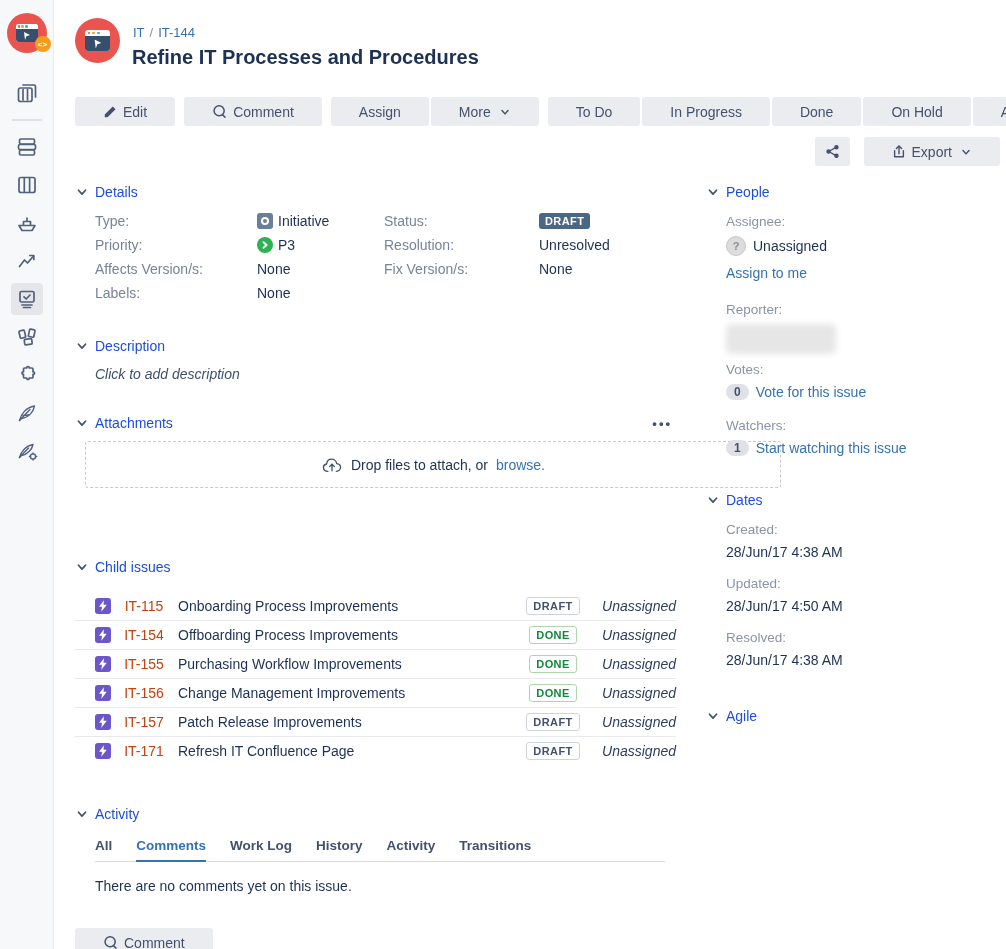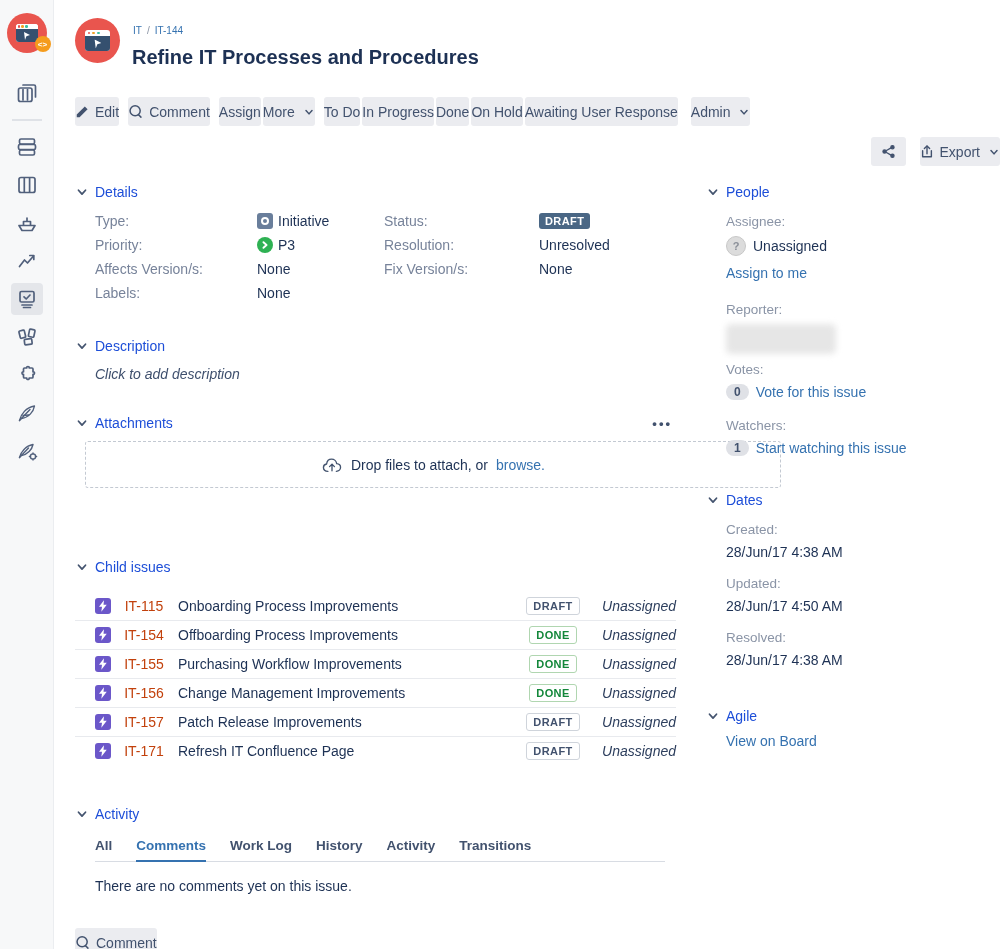--- a/index.html
+++ b/index.html
@@ -26,29 +26,29 @@
   .avatar-big .win .body { height:15px; background:#35506f; position:relative; }
   .cursor-glyph { position:absolute; left:50%; top:50%; transform:translate(-50%,-50%); }
   .rail .divider { width:30px; border-top:2px solid #dfe2e7; margin:4px 0 10px; }
   .sic { width:32px; height:32px; display:flex; align-items:center; justify-content:center;
     margin-bottom:6px; border-radius:4px; cursor:pointer; }
   .sic.sel { background:#e4e6ea; }
   .sic svg { stroke:#51607c; fill:none; stroke-width:1.7; stroke-linecap:round; stroke-linejoin:round; }
 
   
   .hdr-avatar { position:absolute; left:75px; top:18px; }
-  .crumbs { position:absolute; left:133px; top:25px; font-size:10px; }
+  .crumbs { position:absolute; left:133px; top:25px; font-size:13px; }
   .crumbs a { color:#3572b0; text-decoration:none; cursor:pointer; }
   .crumbs .sep { color:#8993a4; margin:0 5px; }
   .page-title { position:absolute; left:132px; top:46px; font-size:20px; font-weight:bold; color:#1d3154; }
 
   
   .toolbar { position:absolute; left:75px; top:97px; width:925px; display:flex; align-items:flex-start; }
   .btn { background:#ebecf0; border:none; border-radius:3px; color:#42526e; font-family:inherit;
-    font-size:14px; height:29px; padding:0 0; display:inline-flex; align-items:center; gap:6px;
+    font-size:14px; height:29px; padding:0 28px; display:inline-flex; align-items:center; gap:6px;
     cursor:pointer; white-space:nowrap; }
   .btn svg { flex:none; }
   .gap8 { margin-right:9px; } .gap2 { margin-right:2px;text-align:center; } .gap12 { margin-right:13px; }
   .toolbar2 { position:absolute; top:137px; right:6px; display:flex; gap:14px; }
   .chev { margin-left:2px; }
 
   
   .lsec { position:absolute; left:75px; width:601px; }
   .rsec { position:absolute; left:706px; width:298px; }
   .sec-h { display:flex; align-items:center; gap:6px; }
@@ -519,16 +519,13 @@
   </div>
 </section>
 
 <section class="rsec" style="top:708px">
   <div class="sec-h">
     <svg class="twisty" viewBox="0 0 16 16" style="fill:none;stroke:#44546f;stroke-width:2;stroke-linecap:round;stroke-linejoin:round">
         <polyline points="4,6 8,10.5 12,6"></polyline>
       </svg>
     <h3>Agile</h3>
   </div>
-  <div class="indent">
-    <a class="blue" style="display:inline-block;margin-top:9px">View on Board</a>
-  </div>
 </section>
 
 </body></html>

